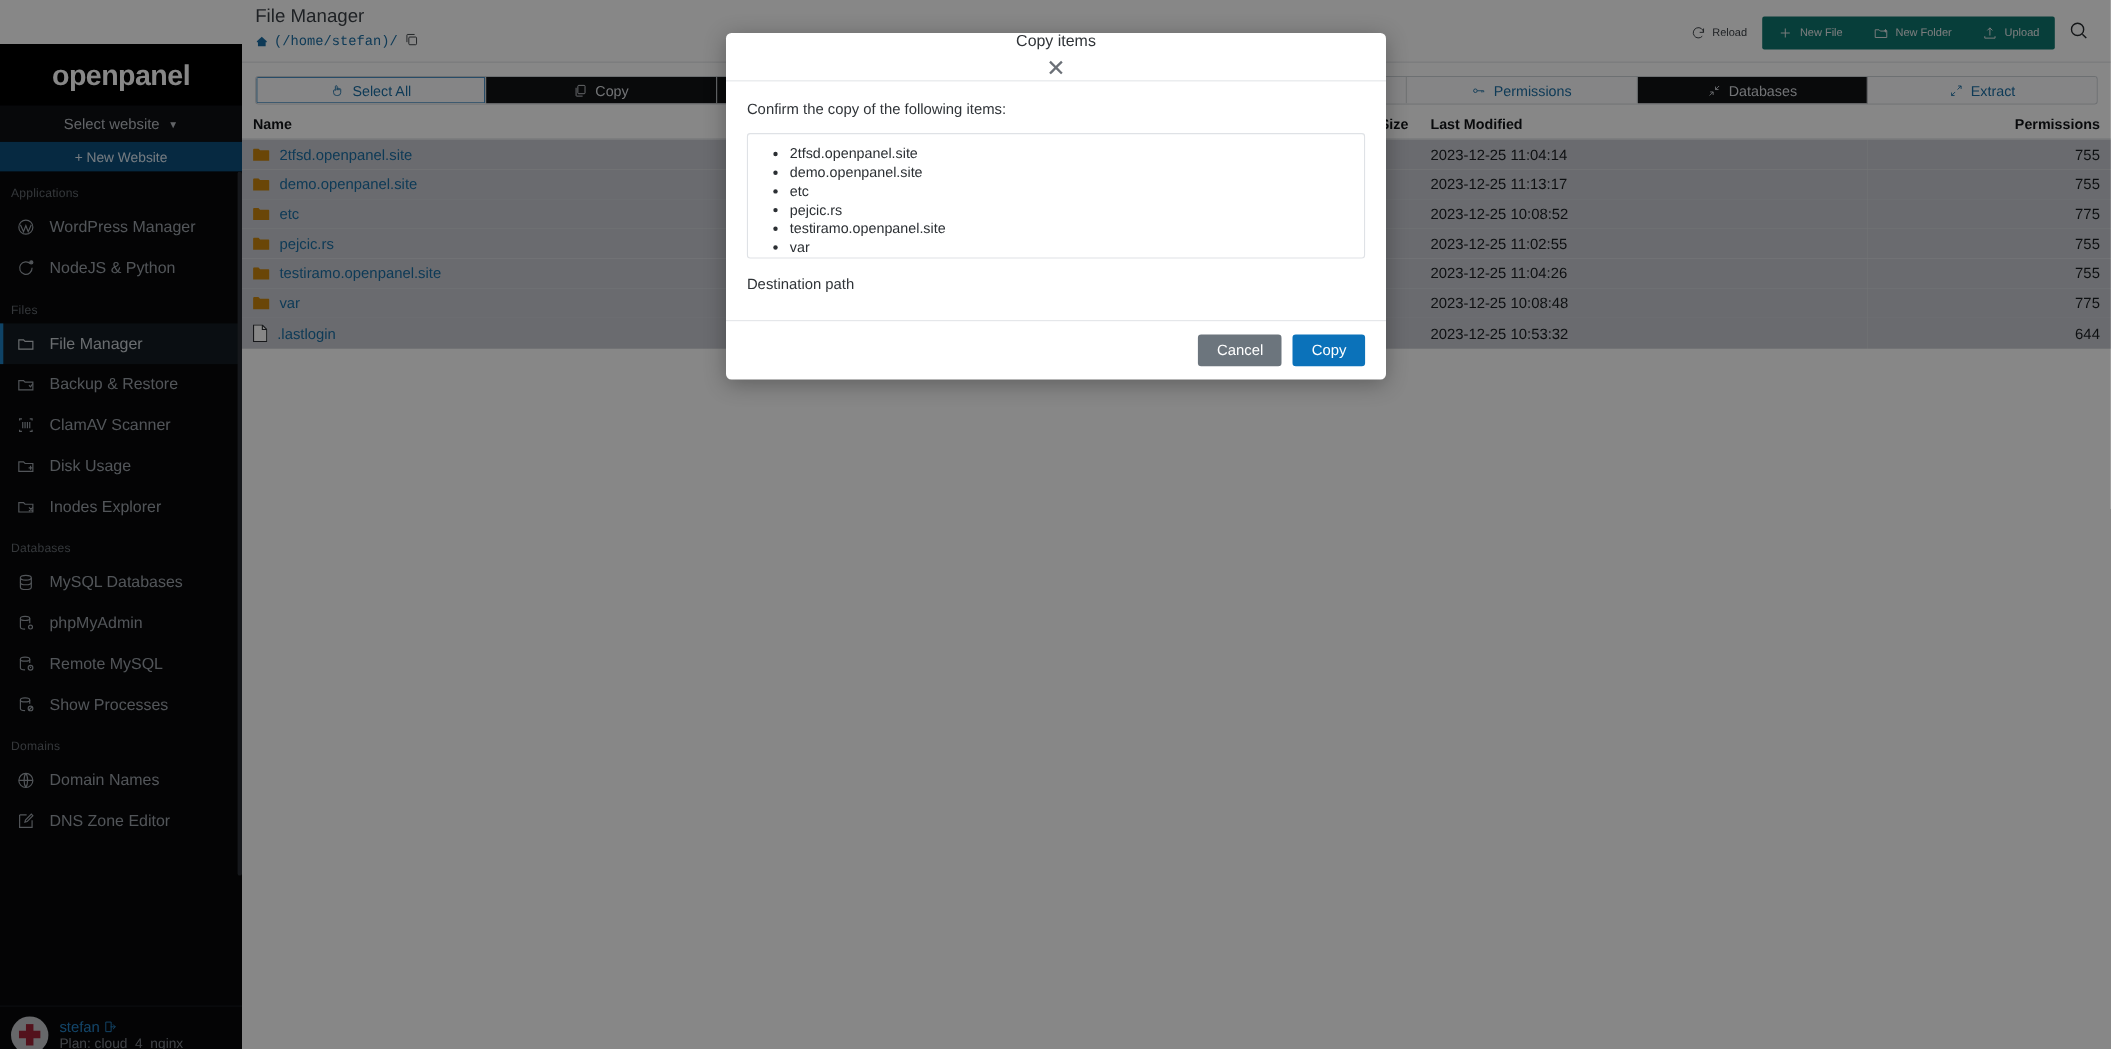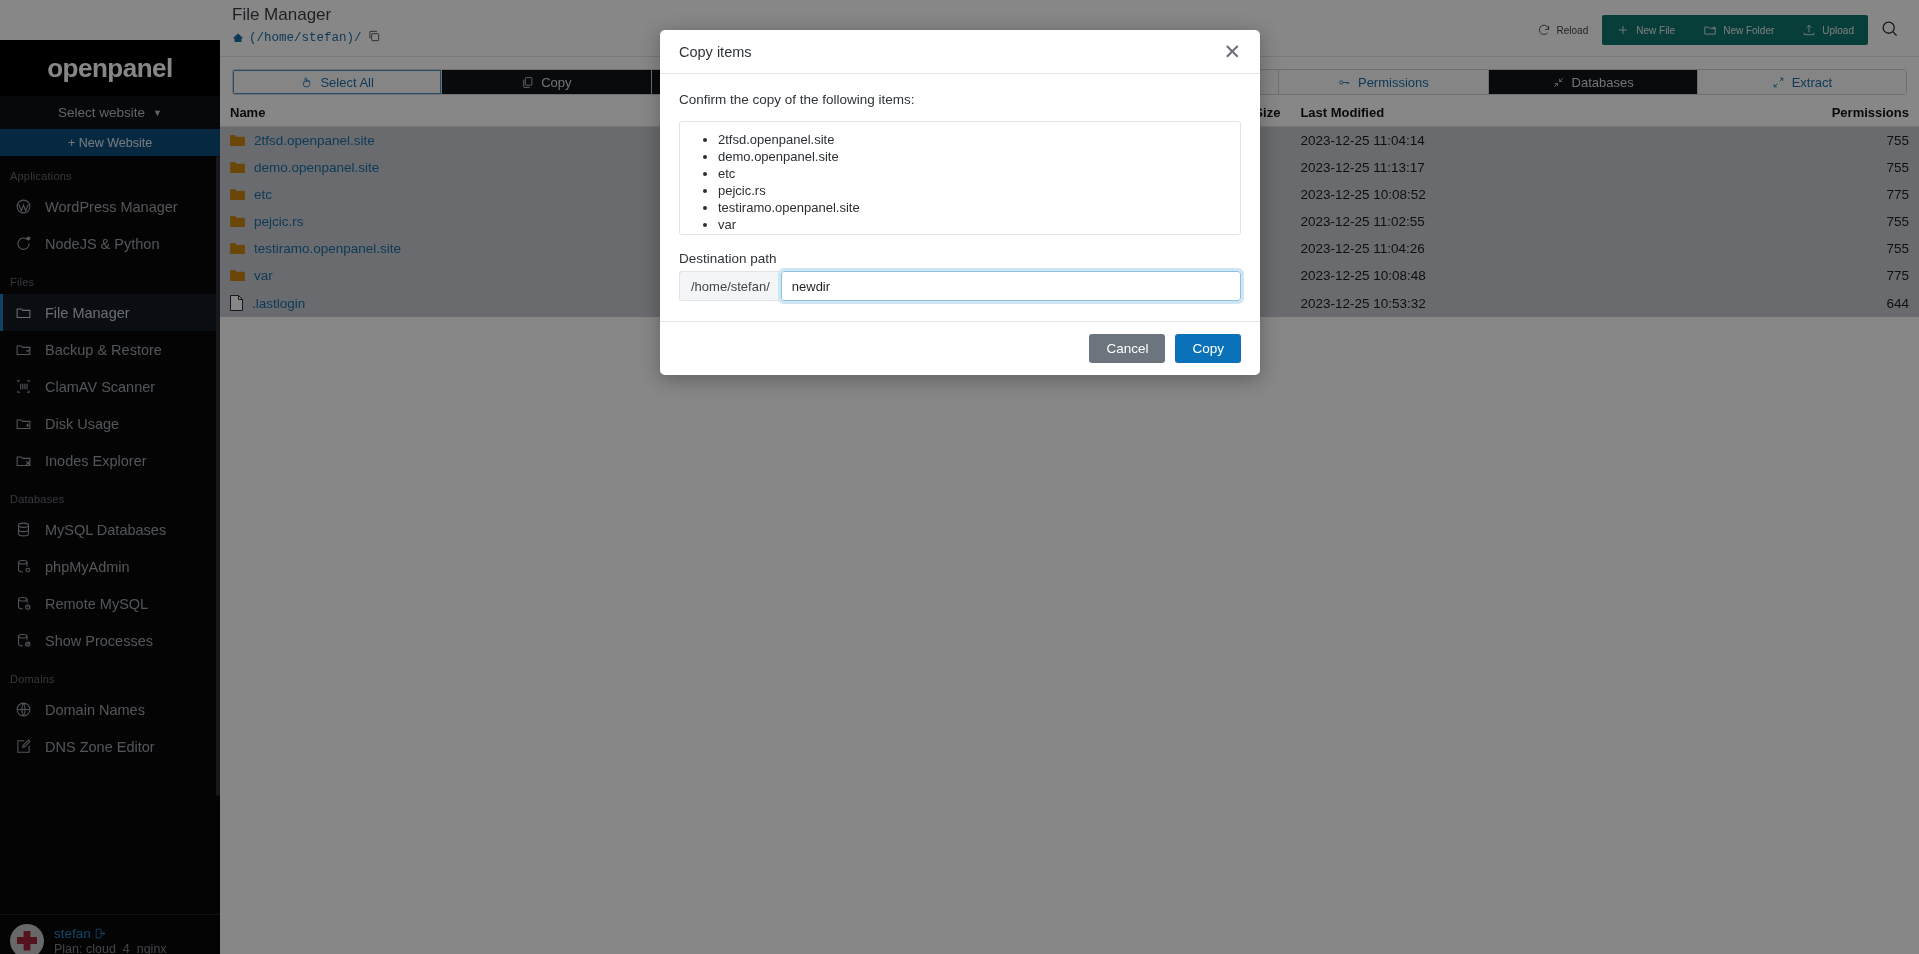--- a/index.html
+++ b/index.html
@@ -197,20 +197,21 @@
     border-radius: 5px;
     box-shadow: 0 4px 20px rgba(0,0,0,.3);
     z-index: 30;
     display: flex; flex-direction: column;
   }
   .modal-head {
     height: 44px;
     display: flex; align-items: center; justify-content: space-between;
     padding: 0 19px;
     border-bottom: 1px solid #e3e5e8;
+    flex-direction: column;
   }
   .modal-title { font-size: 14.5px; color: #303438; }
   .modal-close { font-size: 21px; color: #6b7077; cursor: pointer; line-height: 1; font-weight: 300; }
   .modal-body { padding: 18px 19px 20px 19px; }
   .confirm-text { font-size: 13.5px; color: #303438; margin-bottom: 14px; }
   .items-box {
     border: 1px solid #dfe2e6; border-radius: 3px;
     padding: 9px 0 9px 0;
     height: 114px; overflow: hidden;
   }
@@ -659,24 +660,20 @@
             <li>2tfsd.openpanel.site</li>
             <li>demo.openpanel.site</li>
             <li>etc</li>
             <li>pejcic.rs</li>
             <li>testiramo.openpanel.site</li>
             <li>var</li>
             <li>.lastlogin</li>
           </ul>
       </div>
       <div class="dest-label">Destination path</div>
-      <div class="input-group">
-        <span class="prefix">/home/stefan/</span>
-        <input class="dest-input" value="newdir" style="">
-      </div>
     </div>
     <div class="modal-foot">
       <button class="btn btn-cancel">Cancel</button>
       <button class="btn btn-copy">Copy</button>
     </div>
   </div>
 
 </div>
 
 </body></html>

